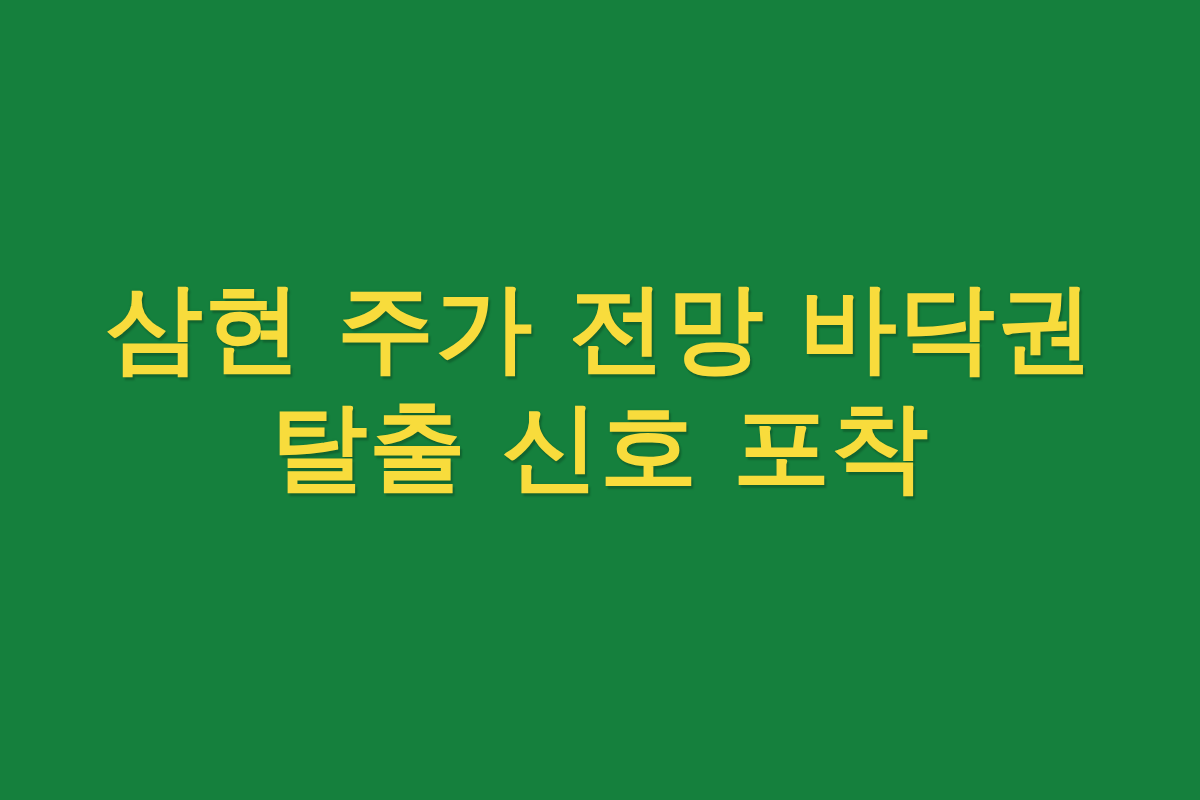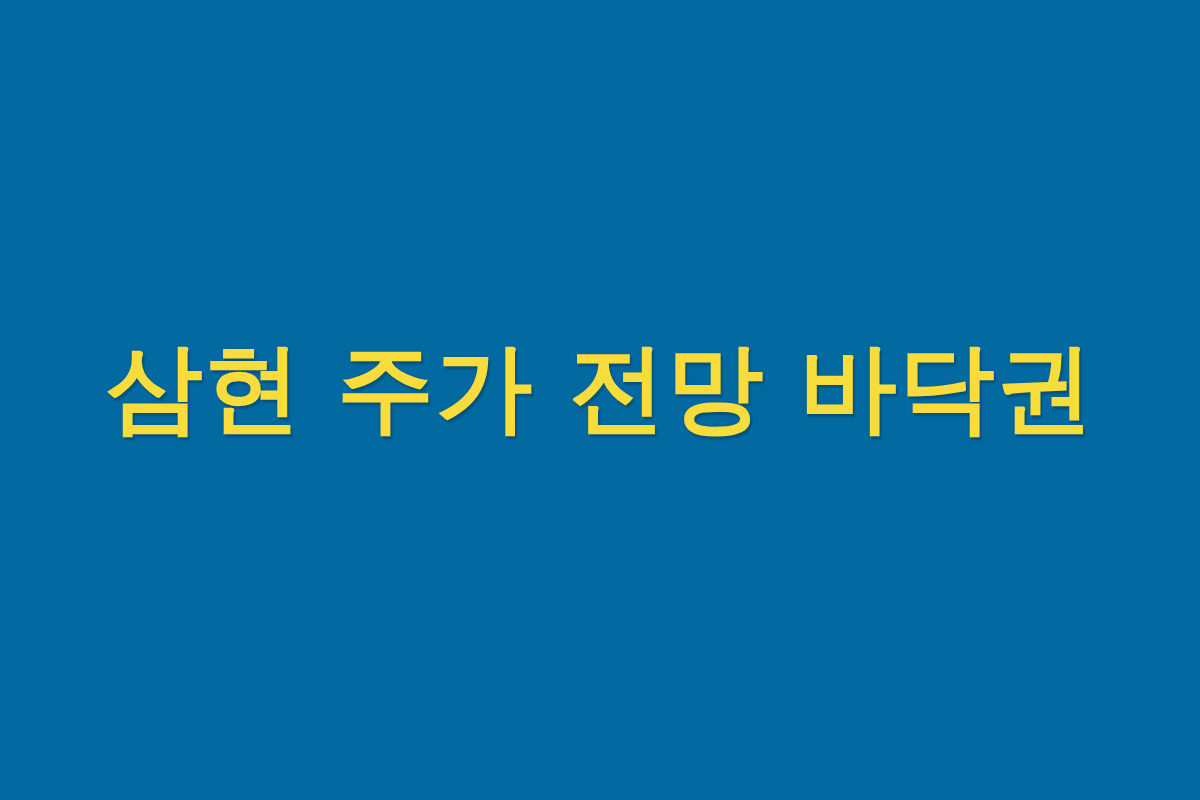--- a/index.html
+++ b/index.html
@@ -59,22 +59,23 @@
     font-size: 97px;
   }
 
   .headline-line.line-2 {
     font-size: 97px;
   }
 </style>
 </head>
 <body>
 
-<div id="card" style="background-color: #0369a1;">
+<div id="card" style="background-color: #15803d;">
 
   <div id="headline">
 
     <span class="headline-line line-1" style="color: rgb(248, 220, 60);">삼현 주가 전망 바닥권</span>
 
+    <span class="headline-line line-2" style="color: rgb(248, 220, 60);">탈출 신호 포착</span>
 
   </div>
 
 </div>
 
 </body></html>

